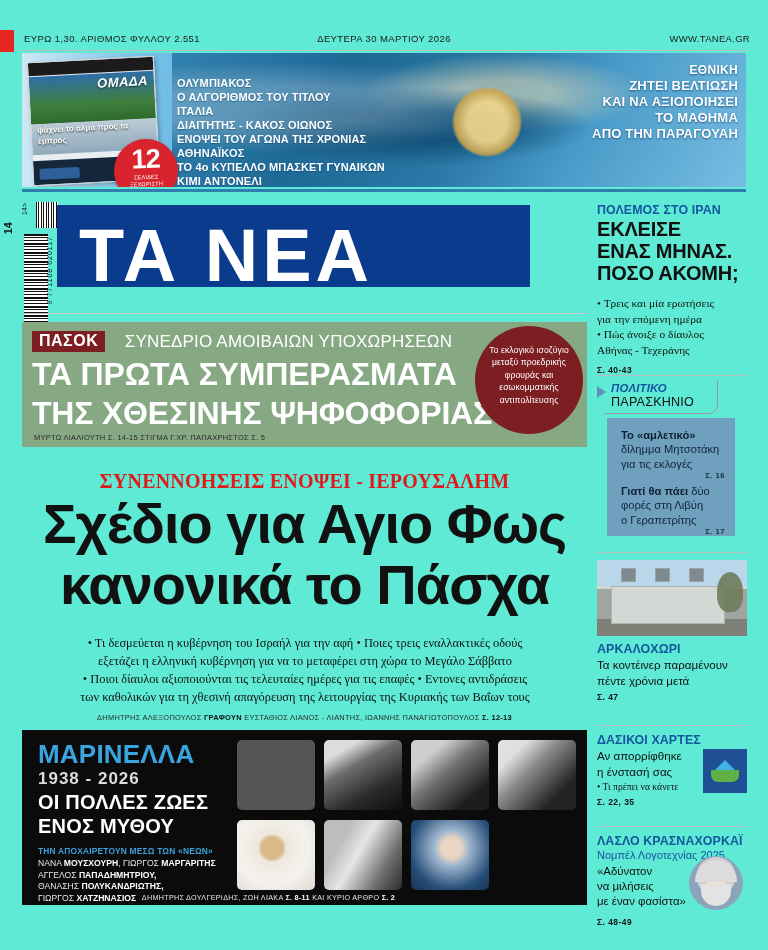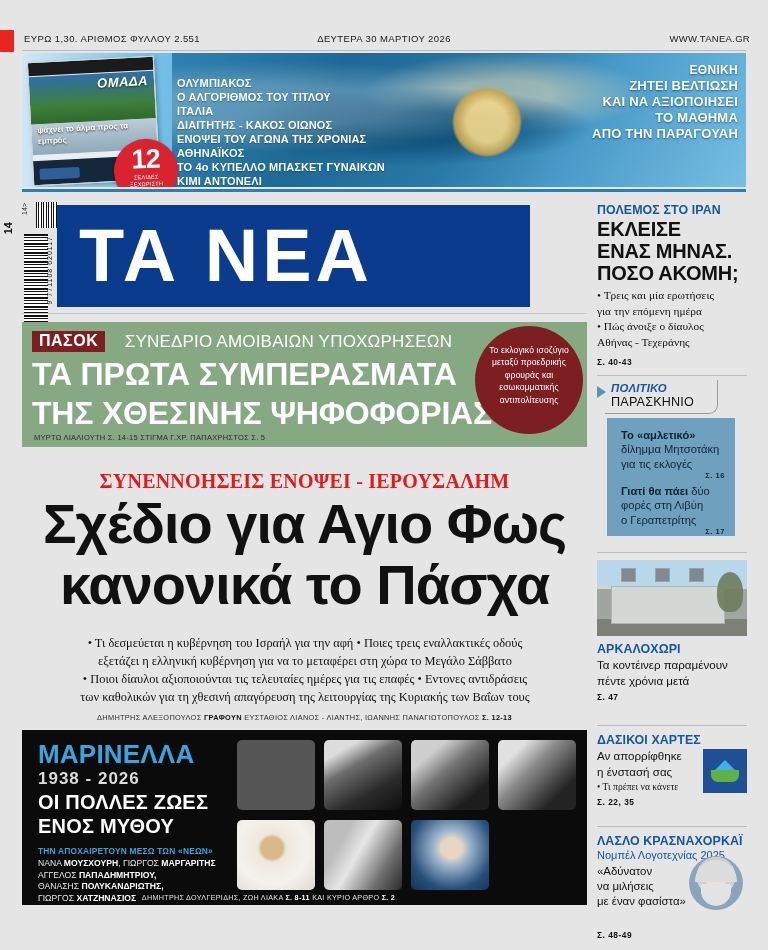--- a/index.html
+++ b/index.html
@@ -1,21 +1,21 @@
 <!DOCTYPE html>
 <html><head>
 <meta charset="utf-8">
 <style>
   html,body{margin:0;padding:0;background:#ffffff;}
   body{
     width:768px;height:950px;position:relative;overflow:hidden;
     font-family:"Liberation Sans", sans-serif;
     color:#111;
   }
-  .page{position:absolute;inset:0;background:#e5e5e5;}
+  .page{position:absolute;inset:0;background:#5eead4;}
 
   
   .topbar{
     position:absolute;left:0;top:30px;width:768px;height:22px;
   }
   .topbar .redmark{
     position:absolute;left:0;top:0;width:14px;height:22px;background:#e8251f;
   }
   .topbar .t-left{
     position:absolute;left:24px;top:3px;font-size:9.5px;letter-spacing:.4px;
@@ -121,21 +121,21 @@
     position:absolute;left:24px;top:36px;font-size:7px;writing-mode:vertical-rl;
     transform:rotate(180deg);letter-spacing:1px;color:#111;
   }
   .side-num{
     position:absolute;left:2px;top:222px;font-size:11px;font-weight:bold;
     writing-mode:vertical-rl;transform:rotate(180deg);color:#111;
   }
 
   
   .masthead{
-    position:absolute;left:57px;top:205px;width:473px;height:102px;background:#0a3b8c;
+    position:absolute;left:57px;top:205px;width:473px;height:82px;background:#0a3b8c;
   }
   .masthead .logo{
     position:absolute;left:22px;top:10px;font-size:74px;font-weight:bold;color:#fff;
     letter-spacing:4px;line-height:82px;font-family:"Liberation Sans", sans-serif;
   }
   .mast-rule{position:absolute;left:22px;top:313px;width:565px;height:1px;background:#c9c9c9;}
 
   
   .greenbox{
     position:absolute;left:22px;top:322px;width:565px;height:125px;background:#86a883;
@@ -228,21 +228,21 @@
   .sb-head{
     font-size:20px;font-weight:bold;color:#111;line-height:22px;letter-spacing:-.2px;
   }
   .sb-body{
     font-family:"Liberation Serif", serif;font-size:11.4px;line-height:15.6px;color:#111;
   }
   .sb-page{font-size:8.4px;font-weight:bold;color:#111;letter-spacing:.5px;}
 
   .iran{position:absolute;left:597px;top:203px;width:150px;}
   .iran .sb-head{margin-top:1px;}
-  .iran .sb-body{margin-top:4px;}
+  .iran .sb-body{margin-top:12px;}
   .iran .sb-page{margin-top:7px;}
 
   .parask{position:absolute;left:597px;top:382px;width:152px;}
   .pk-tabwrap{position:relative;height:34px;}
   .pk-arrow{
     position:absolute;left:0;top:4px;width:0;height:0;
     border-top:6px solid transparent;border-bottom:6px solid transparent;border-left:9px solid #5e93b5;
   }
   .pk-tab{
     position:absolute;left:8px;top:-2px;width:112px;height:33px;
@@ -305,21 +305,21 @@
   .laszlo .portrait{
     position:absolute;right:4px;top:22px;width:54px;height:54px;border-radius:50%;overflow:hidden;
     background:radial-gradient(circle at 50% 38%, #efe2d2 0 26%, #cfcfcf 27% 45%, #8aa4bb 46% 100%);
   }
   .laszlo .portrait .hair{
     position:absolute;left:6px;top:4px;width:42px;height:22px;border-radius:21px 21px 0 0;background:#dcdcdc;
   }
   .laszlo .portrait .beard{
     position:absolute;left:12px;top:28px;width:30px;height:22px;border-radius:0 0 15px 15px;background:#e3e3e3;
   }
-  .laszlo .sb-page{margin-top:21px;display:block;}
+  .laszlo .sb-page{margin-top:8px;display:block;}
 </style>
 </head>
 <body>
 
 <div class="page">
 
   <div class="topbar">
     <div class="redmark"></div>
     <div class="t-left">ΕΥΡΩ 1,30. ΑΡΙΘΜΟΣ ΦΥΛΛΟΥ 2.551</div>
     <div class="t-mid">ΔΕΥΤΕΡΑ 30 ΜΑΡΤΙΟΥ 2026</div>

